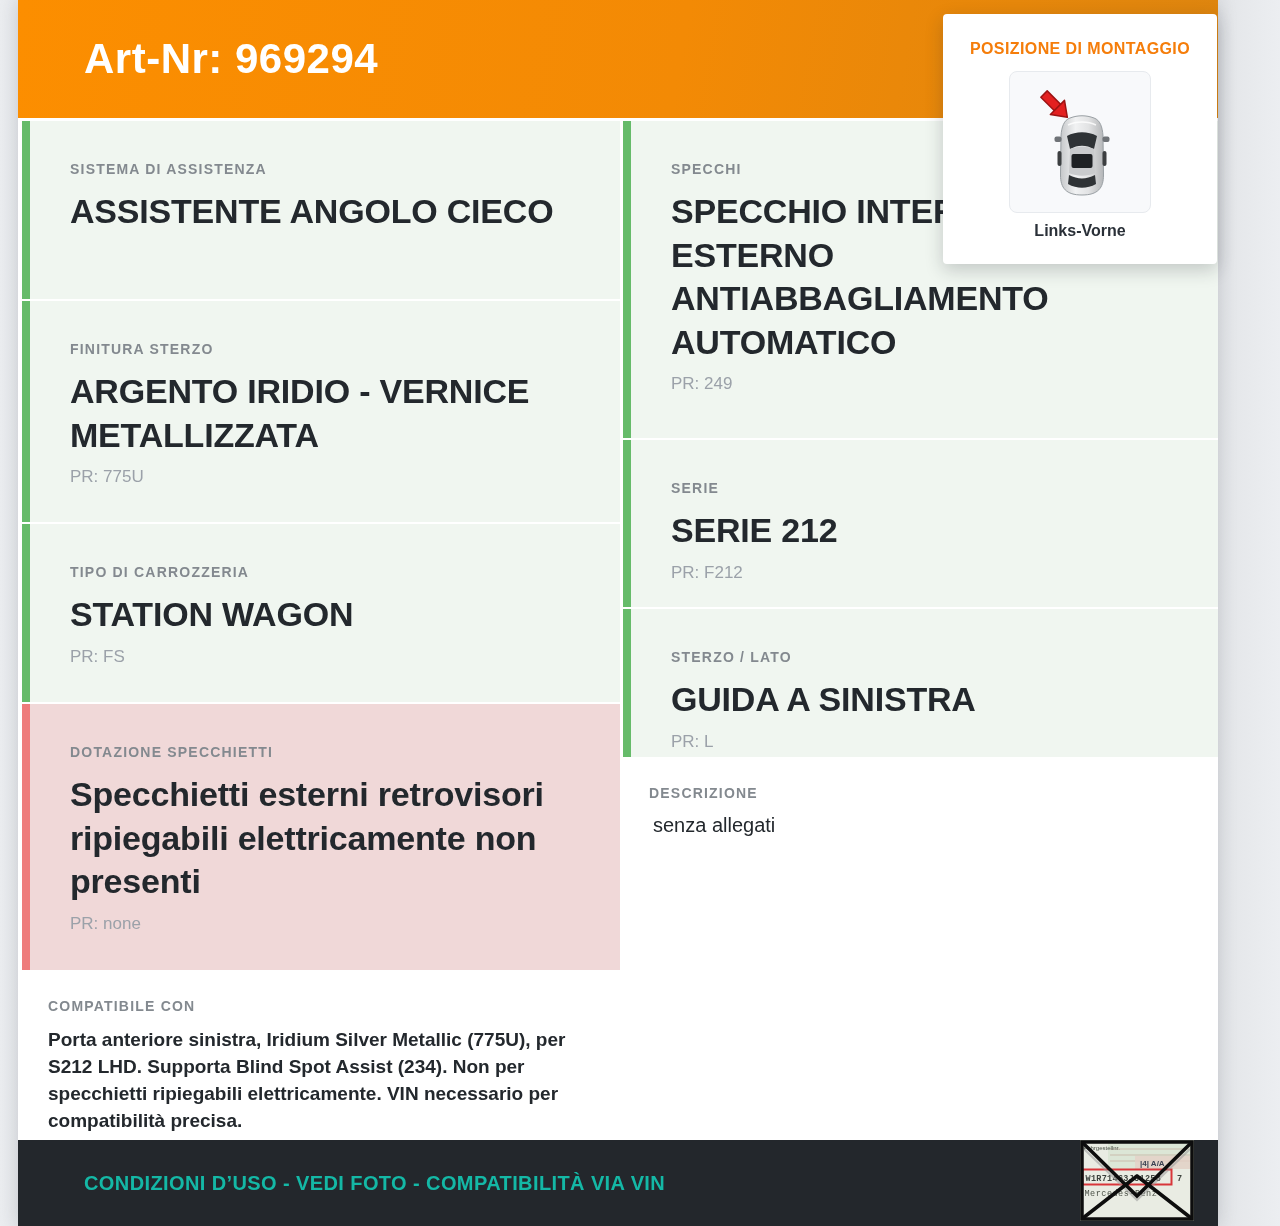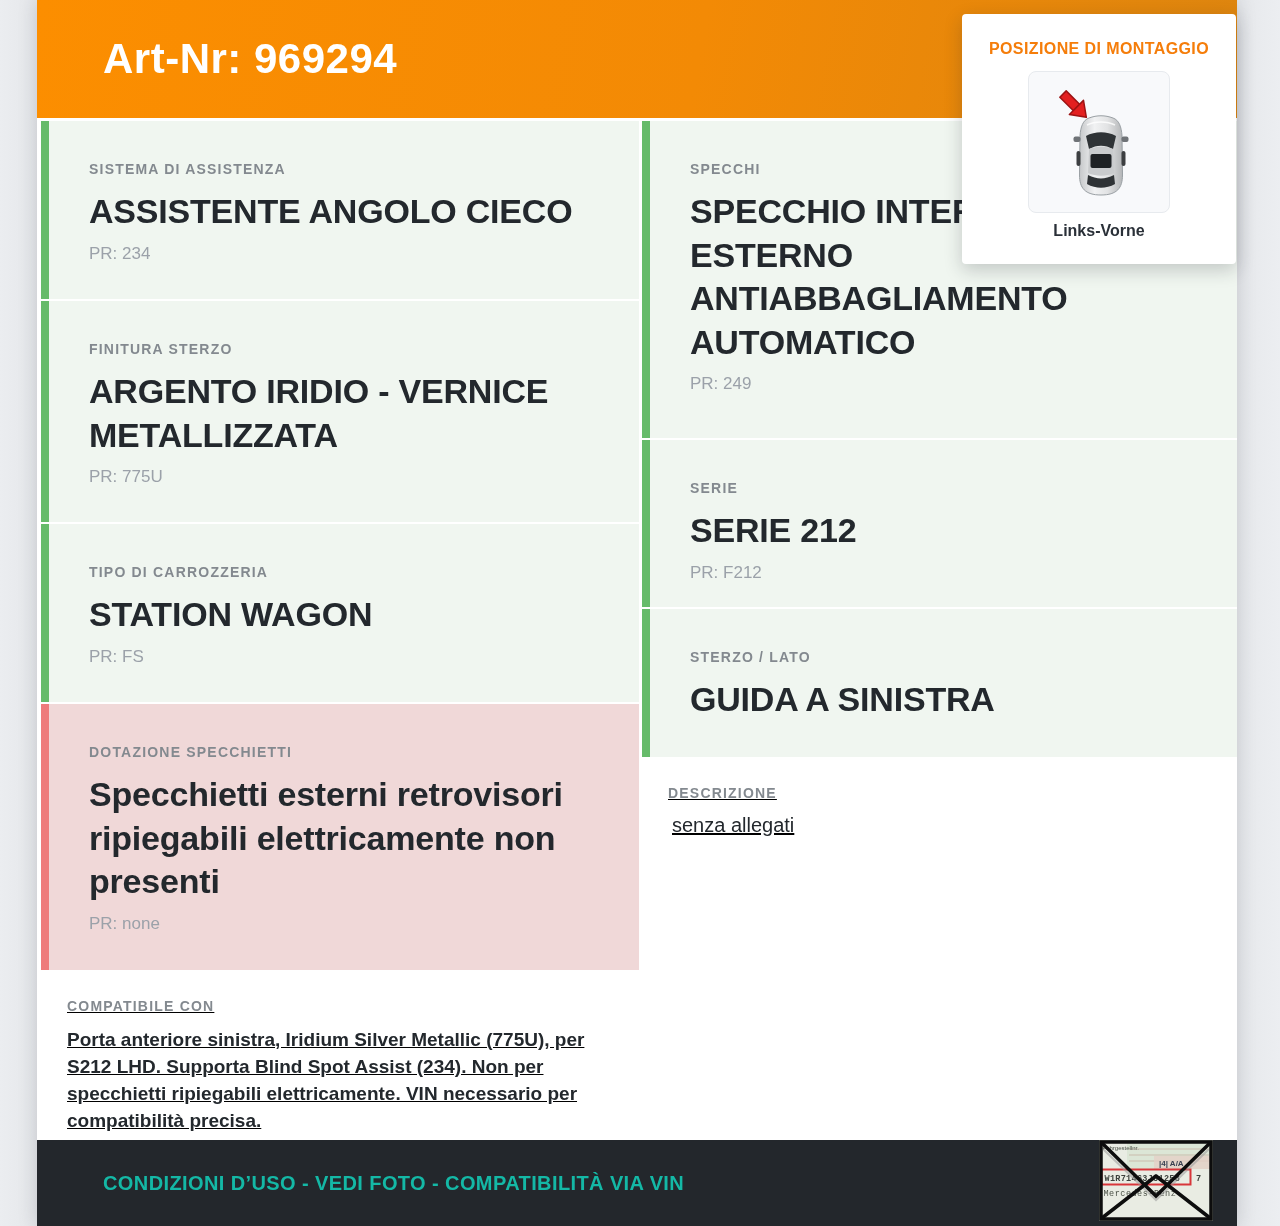--- a/index.html
+++ b/index.html
@@ -2,21 +2,21 @@
 <html><head>
 <meta charset="utf-8">
 <style>
   html,body{margin:0;padding:0;}
   body{
     width:1280px;height:1226px;overflow:hidden;position:relative;
     background:linear-gradient(90deg,#ebedf0 0%,#e3e5e8 4%,#e1e3e6 94%,#eceef1 100%);
     font-family:"Liberation Sans",sans-serif;
   }
   .content{
-    position:absolute;left:37px;top:0;width:1200px;height:1226px;
+    position:absolute;left:18px;top:0;width:1200px;height:1226px;
     background:#ffffff;box-shadow:0 0 18px rgba(40,45,60,.18);
   }
   
   .header{
     height:118px;display:flex;align-items:center;padding:0 66px;box-sizing:border-box;
     background:linear-gradient(100deg,#fc8e00 0%,#f38a05 55%,#dd850f 100%);
   }
   .header h1{margin:0;font-size:42px;font-weight:800;color:#ffffff;letter-spacing:.5px;}
   
   .columns{display:flex;height:1019px;margin-top:3px;padding-left:4px;gap:3px;background:#fff;box-sizing:border-box;}
@@ -24,21 +24,21 @@
   .col-left{width:598px;}
   .col-right{flex:1;}
   .card{
     box-sizing:border-box;background:#f0f6f0;border-left:8px solid #66bb6a;
     padding:40px 40px 0 40px;
   }
   .card + .card, .card + .plain, .plain + .card{margin-top:2px;}
   .card.red{background:#f0d8d8;border-left-color:#ee7b7b;}
   .h1{height:178px}.h2{height:221px}.h3{height:178px}.h4{height:266px}
   .r1{height:317px}.r2{height:167px}.r3{height:148px}
-  .plain{box-sizing:border-box;background:#ffffff;padding:26px 30px 4px 26px;flex:1;text-decoration:underline;}
+  .plain{box-sizing:border-box;background:#ffffff;padding:26px 30px 4px 26px;flex:1;}
   .lbl{margin:0 0 13px 0;font-size:14px;font-weight:700;letter-spacing:1.2px;color:#83898f;}
   .ttl{margin:12px 0 10px 0;font-size:34px;font-weight:800;line-height:1.28;color:#23282d;letter-spacing:-.2px;}
   .ttl.clamp{max-width:480px;}
   .pr{margin:0;font-size:17px;font-weight:400;color:#9ba1a9;}
   .body-text{margin:0;font-size:19px;font-weight:700;line-height:1.42;color:#23282d;max-width:565px;}
   .desc-text{margin:4px;font-size:20px;font-weight:500;color:#23282d;}
   
   .footer{
     position:absolute;left:0;right:0;bottom:0;height:86px;background:#23272c;
     display:flex;align-items:center;padding:0 66px;box-sizing:border-box;
@@ -70,21 +70,20 @@
     <h1>Art-Nr: 969294</h1>
   </div>
 
   <div class="columns">
 
     <div class="col col-left">
 
       <div class="card h1">
         <p class="lbl">SISTEMA DI ASSISTENZA</p>
         <p class="ttl">ASSISTENTE ANGOLO CIECO</p>
-        <p class="pr">PR: 234</p>
       </div>
 
       <div class="card h2">
         <p class="lbl">FINITURA STERZO</p>
         <p class="ttl">ARGENTO IRIDIO - VERNICE METALLIZZATA</p>
         <p class="pr">PR: 775U</p>
       </div>
 
       <div class="card h3">
         <p class="lbl">TIPO DI CARROZZERIA</p>
@@ -114,20 +113,21 @@
 
       <div class="card r2">
         <p class="lbl">SERIE</p>
         <p class="ttl">SERIE 212</p>
         <p class="pr">PR: F212</p>
       </div>
 
       <div class="card r3">
         <p class="lbl">STERZO / LATO</p>
         <p class="ttl">GUIDA A SINISTRA</p>
+        <p class="pr">PR: L</p>
       </div>
 
       <div class="plain">
         <p class="lbl">DESCRIZIONE</p>
         <p class="desc-text">senza allegati</p>
       </div>
     </div>
   </div>
 
   <div class="footer">

